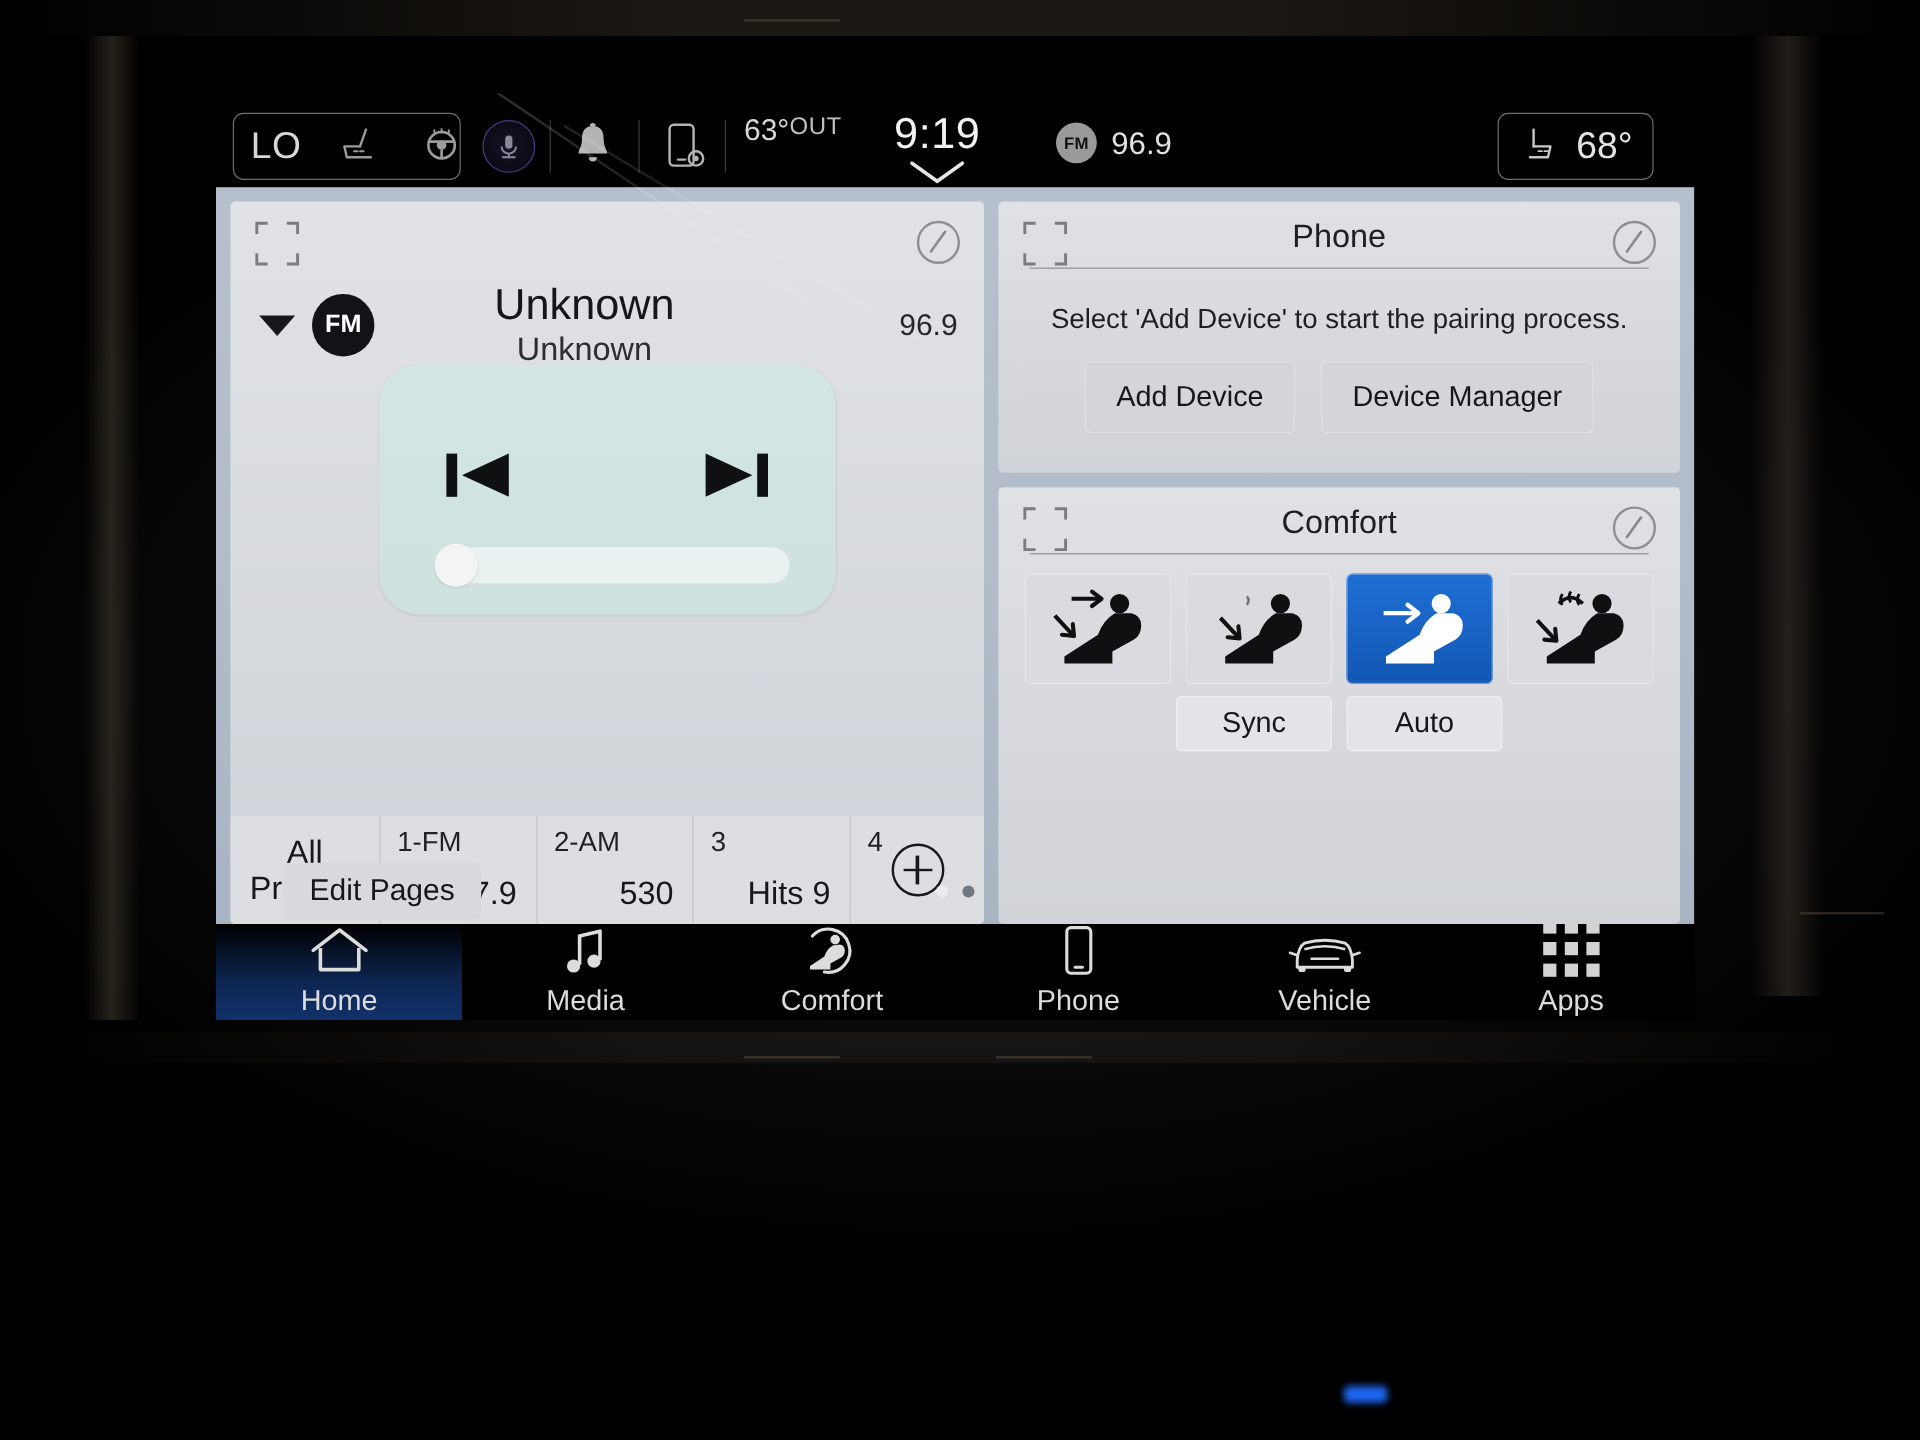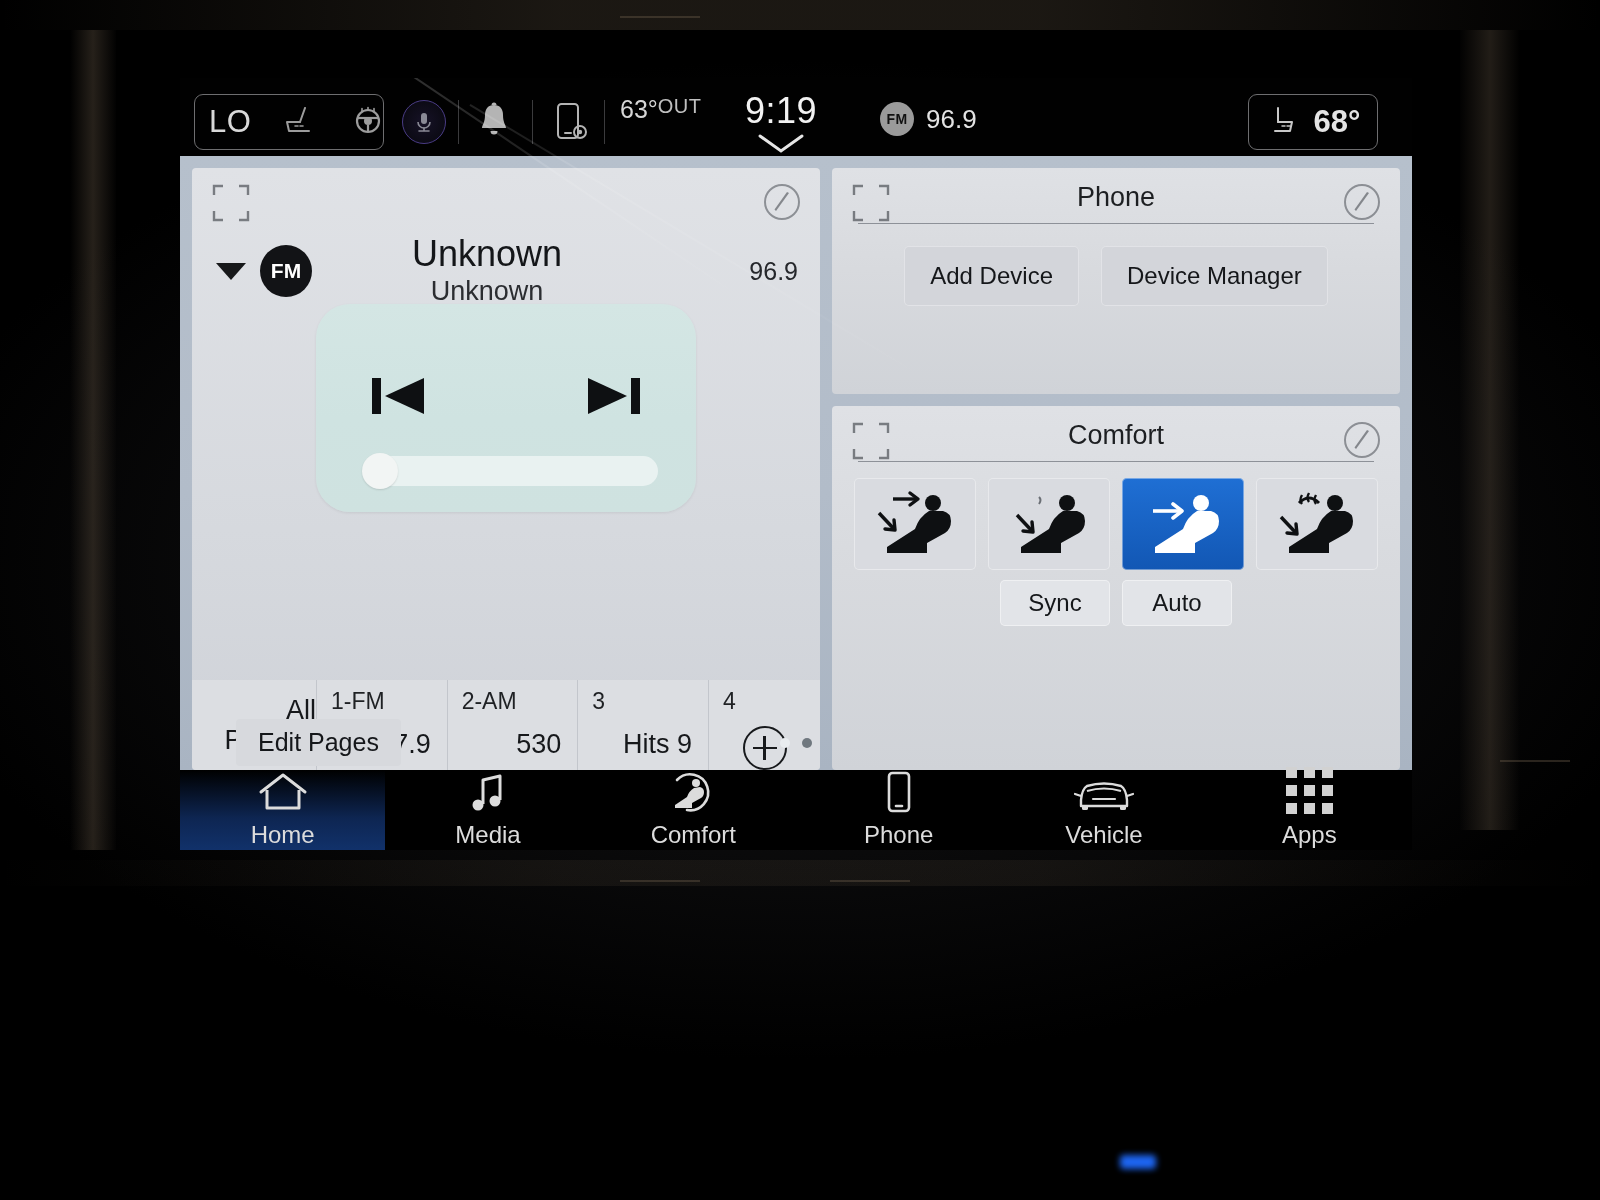--- a/index.html
+++ b/index.html
@@ -79,21 +79,21 @@
   #fm-chip {
     width:34px; height:34px; border-radius:50%; background:#9a9a9a; color:#111;
     display:flex; align-items:center; justify-content:center;
     font-size:14px; font-weight:700; letter-spacing:.3px;
   }
   #radio-freq { font-size: 26px; color:#e2e2e2; }
 
   #temp-right-box {
     left: 1068px; top: 16px; width: 130px; height: 56px;
     border:1.5px solid #6e6e70; border-radius: 9px;
-    display:flex; align-items:center; justify-content:center; gap:12px;font-weight:bold;
+    display:flex; align-items:center; justify-content:center; gap:12px;
   }
   #temp-right-val { font-size: 31px; color:#e4e4e4; }
 
   
   #home {
     position:absolute; left:0; top:78px; width:1232px; height:614px;
     background: linear-gradient(180deg,#b6c0cc 0%, #b2bcc9 55%, #a9b4c2 100%);
     padding: 12px 12px 0 12px;
     display:flex; gap: 12px;
   }
@@ -154,21 +154,21 @@
   #scrub-knob {
     position:absolute; left:-4px; top:-3px; width:36px;height:36px;border-radius:50%;
     background:#f2f5f4; box-shadow:0 1px 2px rgba(0,0,0,.12);
   }
 
   
   #presets { display:flex; height: 90px; }
   .preset {
     flex:1; position:relative; background:#dcdee2;
     border-left: 1px solid #c3c6cc;
-    display:flex; align-items:flex-end; justify-content:center;
+    display:flex; align-items:center; justify-content:center;
   }
   .preset:first-child { border-left:none; }
   .preset .num { position:absolute; left: 14px; top: 8px; font-size: 23px; color:#1f2124; }
   .preset .val { position:absolute; right: 16px; bottom: 10px; font-size: 27px; color:#16181b; }
   #preset-all { flex: 0 0 124px; flex-direction:column; line-height:1.12; }
   #preset-all span { font-size: 27px; color:#16181b; }
   #preset-add { flex: 0 0 112px; }
   .plus-circle {
     width: 44px;height:44px;border-radius:50%;border:2.4px solid #17191c;
     display:flex;align-items:center;justify-content:center; position:relative;
@@ -199,21 +199,21 @@
     width: 122px; height: 92px; border-radius: 5px;
     background: #d9dbe0;
     display:flex; align-items:center; justify-content:center;
     box-shadow: inset 0 0 0 1px rgba(255,255,255,.4);
   }
   .seat-btn.active {
     background: linear-gradient(180deg,#1f6fd4 0%, #1257b4 100%);
   }
   #comfort-row2 { display:flex; justify-content:center; gap: 12px; margin-top: 10px; }
   .sa-btn {
-    width: 110px; height: 46px; border-radius: 5px; background:#e2e4e8;
+    width: 130px; height: 46px; border-radius: 5px; background:#e2e4e8;
     display:flex; align-items:center; justify-content:center;
     font-size: 24px; color:#15171a;
     box-shadow: inset 0 0 0 1px rgba(255,255,255,.45);
   }
   .sa-spacer { width: 122px; }
 
   
   #home-foot {
     position:absolute; left:0; bottom:0; width:1232px; height: 56px;
     display:flex; align-items:center;
@@ -446,20 +446,21 @@
         <span class="edit-icon">
           <svg width="44" height="44" viewBox="0 0 44 44">
             <circle cx="22" cy="22" r="17" stroke="#4a4e55" stroke-width="2" fill="none"></circle>
             <path d="M29 13 L16 31 L14.5 29.5 L27 12z" fill="#3b3f45"></path>
           </svg>
         </span>
 
         <div class="card-title">Phone</div>
         <div class="card-rule"></div>
 
+        <div id="phone-msg">Select 'Add Device' to start the pairing process.</div>
         <div id="phone-btns">
           <div class="pill-btn">Add Device</div>
           <div class="pill-btn">Device Manager</div>
         </div>
       </div>
 
       <div class="card" id="comfort-card">
         <span class="expand-icon">
           <svg width="42" height="42" viewBox="0 0 42 42">
             <path d="M4 13 V4 H13" stroke="#3b3f45" stroke-width="2.4" fill="none"></path>

